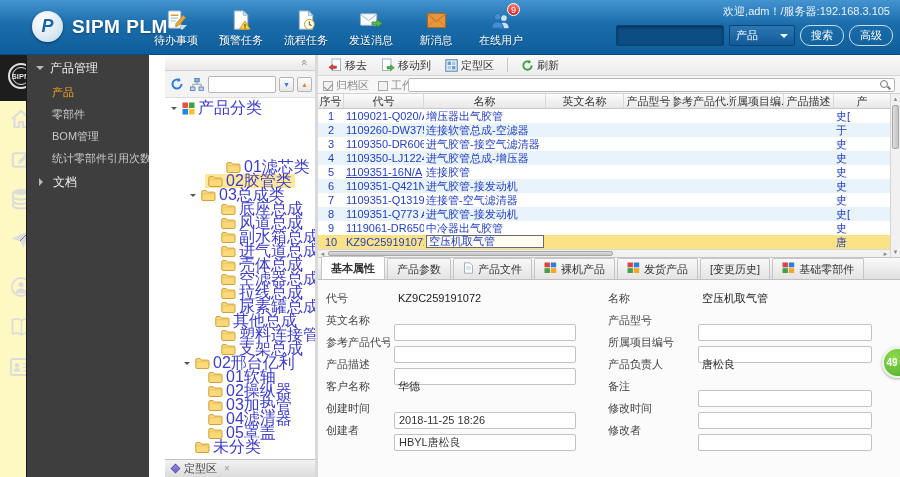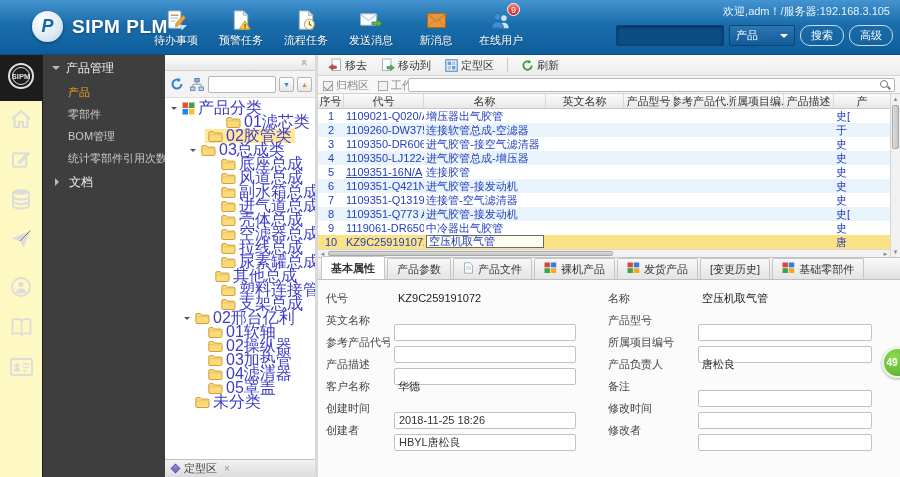--- a/index.html
+++ b/index.html
@@ -26,21 +26,21 @@
 .sel-caret{width:0;height:0;border:4px solid transparent;border-top-color:#fff;margin-top:4px}
 .hdr-btn{height:21px;padding:0 10px;background:transparent;border:1px solid #c9dcec;border-radius:10px;color:#fff;font-size:11px;cursor:pointer;font-family:inherit}
 
 
 .rail{position:absolute;left:0;top:55px;width:42px;height:422px;background:#fef9c3;display:flex;flex-direction:column;align-items:center}
 .rail-item{width:42px;height:40px;display:flex;align-items:center;justify-content:center;cursor:pointer}
 .rail-item.r-logo{height:46px;background:#1d1d1d}
 .rail-gap{height:8px}
 
 
-.menu{position:absolute;left:42px;top:55px;width:123px;height:422px;background:#3e3e3e;border-left:1px solid #1a1a1a}
+.menu{position:absolute;left:26px;top:55px;width:123px;height:422px;background:#3e3e3e;border-left:1px solid #1a1a1a}
 .menu-group{height:26px;display:flex;align-items:center;padding-left:9px;color:#f0f0f0;font-size:12px;gap:6px;cursor:pointer}
 .caret-down{width:0;height:0;border:4px solid transparent;border-top-color:#b8b8b8;margin-top:4px}
 .caret-right{width:0;height:0;border:4px solid transparent;border-left-color:#b8b8b8;margin-left:3px}
 .menu-item{height:22px;line-height:22px;padding-left:25px;color:#c8c8c8;font-size:11px;cursor:pointer;white-space:nowrap;overflow:hidden}
 .menu-item.active{color:#f6a623}
 
 
 .tree-panel{position:absolute;left:165px;top:55px;width:153px;height:422px;background:#fff;border-right:3px solid #d9d9d9}
 .tree-cap{height:16px;background:linear-gradient(#fdfdfd,#e8e8e8);border-bottom:1px solid #cfcfcf;position:relative}
 .cap-icon{position:absolute;right:8px;top:1px;color:#888;font-size:11px;display:inline-block;transform:rotate(90deg);cursor:pointer;line-height:13px}
@@ -313,21 +313,21 @@
               <svg width="13" height="13" viewBox="0 0 14 14">
                 <rect x="0.5" y="0.5" width="6" height="6" fill="#e94f3c"></rect>
                 <rect x="7.5" y="0.5" width="6" height="6" fill="#43a047"></rect>
                 <rect x="0.5" y="7.5" width="6" height="6" fill="#1e88e5"></rect>
                 <rect x="7.5" y="7.5" width="6" height="6" fill="#fbc02d"></rect>
               </svg>
             </span>
             <span class="nlabel">产品分类</span>
           </span>
         </div>
-        <div class="tnode" style="padding-left: 48px;">
+        <div class="tnode" style="padding-left: 48px; margin-top: 45px;">
           <span class="arr"></span>
           <span class="nwrap">
             <span class="nicon">
               <svg width="15" height="12" viewBox="0 0 15 12">
                 <path d="M0.8 2.8 c0-.7.5-1.2 1.2-1.2 h3.2 l1.3 1.5 h6.3 c.7 0 1.2.5 1.2 1.2 v6 c0 .7-.5 1.2-1.2 1.2 H2 c-.7 0-1.2-.5-1.2-1.2 Z" fill="#fcd979" stroke="#c9972c" stroke-width="0.9"></path>
                 <path d="M0.8 4.8 h13.2" stroke="#e9c05e" stroke-width="0.8"></path>
               </svg>
             </span>
             <span class="nlabel">01滤芯类</span>
           </span>

